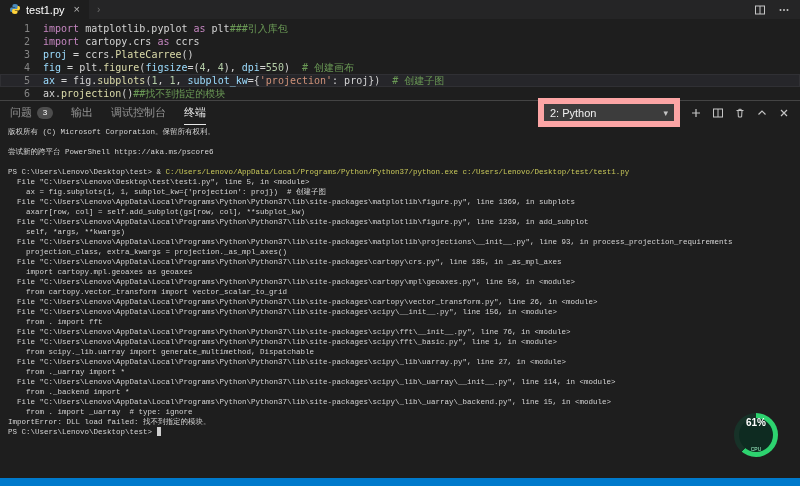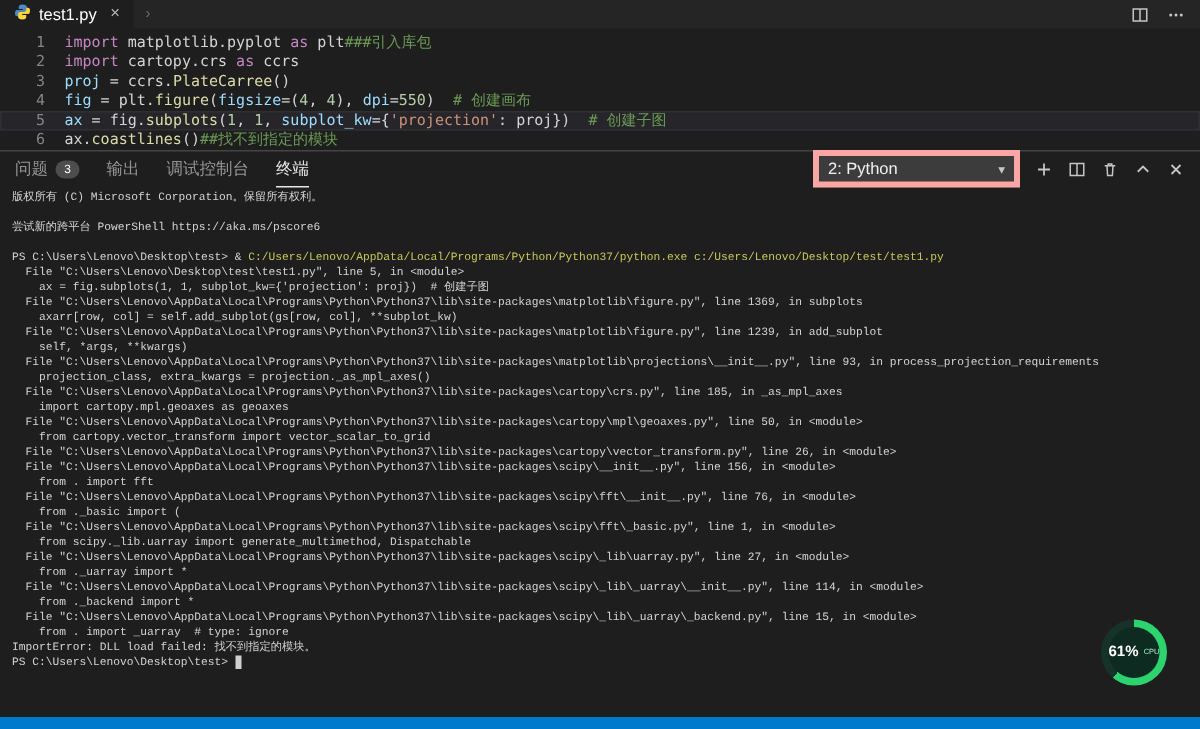--- a/index.html
+++ b/index.html
@@ -29,28 +29,28 @@
   .tok-pln{color:#d4d4d4}
   .tok-cmd{color:#c8c85a}
   .tok-cursor{display:inline-block;width:4px;height:9px;background:#cfcfcf;vertical-align:text-bottom}
   
   .panel{flex:1;border-top:1px solid #444444;display:flex;flex-direction:column;min-height:0}
   .panel-header{height:23px;display:flex;align-items:center;padding:0 10px;flex:none}
   .panel-tab{color:#969696;font-size:11px;margin-right:18px;height:100%;display:flex;gap:5px;align-items:center;cursor:pointer;border-bottom:1px solid transparent}
   .panel-tab.active{color:#e7e7e7;border-bottom:1px solid #e7e7e7}
   .badge{background:#4d4d4d;color:#ffffff;font-size:8px;border-radius:8px;min-width:12px;height:12px;line-height:12px;text-align:center;padding:0 2px}
   .panel-controls{margin-left:auto;display:flex;align-items:center;gap:10px}
-  .term-select{background:#3c3c3c;border:4px solid #fca5a5;color:#f0f0f0;font-size:11px;height:17px;width:118px;padding:0 6px;display:flex;justify-content:space-between;align-items:center;cursor:pointer}
+  .term-select{background:#3c3c3c;border:6px solid #fca5a5;color:#f0f0f0;font-size:11px;height:17px;width:118px;padding:0 6px;display:flex;justify-content:space-between;align-items:center;cursor:pointer}
   .term-select .chev{color:#c5c5c5;font-size:9px}
   .terminal{flex:1;font-family:Liberation Mono, monospace;font-size:7.5px;line-height:10px;color:#cccccc;padding:3px 12px 0 8px;overflow:hidden}
   .term-line{white-space:pre}
   
   .status-bar{height:8px;background:#007acc;flex:none}
   .gauge{position:absolute;right:22px;bottom:29px;width:44px;height:44px;border-radius:50%;display:flex;align-items:center;justify-content:center}
-  .gauge-inner{width:34px;height:34px;border-radius:50%;background:#0e2b21;display:flex;align-items:center;justify-content:space-between;color:#ffffff}
+  .gauge-inner{width:34px;height:34px;border-radius:50%;background:#0e2b21;display:flex;flex-direction:column;align-items:center;justify-content:space-between;color:#ffffff}
   .gauge-value{font-size:10px;font-weight:bold;line-height:10px}
   .gauge-label{font-size:5px;color:#9ef3c6;line-height:6px}
 </style>
 </head>
 <body>
 
 <div class="editor-area">
   <div class="tab-bar">
     <div class="tab">
       <span>
@@ -79,21 +79,21 @@
       </span>
     </div>
   </div>
   <div class="code">
     <div id="code-lines">
         <div class="code-line"><span class="line-num">1</span><span class="line-text"><span class="tok-kw">import</span><span class="tok-pln"> matplotlib.pyplot </span><span class="tok-kw">as</span><span class="tok-pln"> plt</span><span class="tok-cmt">###引入库包</span></span></div>
         <div class="code-line"><span class="line-num">2</span><span class="line-text"><span class="tok-kw">import</span><span class="tok-pln"> cartopy.crs </span><span class="tok-kw">as</span><span class="tok-pln"> ccrs</span></span></div>
         <div class="code-line"><span class="line-num">3</span><span class="line-text"><span class="tok-id">proj</span><span class="tok-pln"> = </span><span class="tok-pln">ccrs.</span><span class="tok-fn">PlateCarree</span><span class="tok-pln">()</span></span></div>
         <div class="code-line"><span class="line-num">4</span><span class="line-text"><span class="tok-id">fig</span><span class="tok-pln"> = </span><span class="tok-pln">plt.</span><span class="tok-fn">figure</span><span class="tok-pln">(</span><span class="tok-id">figsize</span><span class="tok-pln">=(</span><span class="tok-num">4</span><span class="tok-pln">, </span><span class="tok-num">4</span><span class="tok-pln">), </span><span class="tok-id">dpi</span><span class="tok-pln">=</span><span class="tok-num">550</span><span class="tok-pln">)</span><span class="tok-cmt">  # 创建画布</span></span></div>
         <div class="code-line hl"><span class="line-num">5</span><span class="line-text"><span class="tok-id">ax</span><span class="tok-pln"> = </span><span class="tok-pln">fig.</span><span class="tok-fn">subplots</span><span class="tok-pln">(</span><span class="tok-num">1</span><span class="tok-pln">, </span><span class="tok-num">1</span><span class="tok-pln">, </span><span class="tok-id">subplot_kw</span><span class="tok-pln">={</span><span class="tok-str">'projection'</span><span class="tok-pln">: proj})</span><span class="tok-cmt">  # 创建子图</span></span></div>
-        <div class="code-line"><span class="line-num">6</span><span class="line-text"><span class="tok-pln">ax.</span><span class="tok-fn">coastlines</span><span class="tok-pln">()</span><span class="tok-cmt">##找不到指定的模块</span></span></div>
+        <div class="code-line"><span class="line-num">6</span><span class="line-text"><span class="tok-pln">ax.</span><span class="tok-fn">projection</span><span class="tok-pln">()</span><span class="tok-cmt">##找不到指定的模块</span></span></div>
       </div>
   </div>
 </div>
 
 <div class="panel">
   <div class="panel-header">
     <div id="panel-tabs" style="display:flex;align-items:stretch;height:100%">
         <div class="panel-tab">
           <span>问题</span>
           <span class="badge">3</span>
@@ -156,21 +156,20 @@
       <div class="term-line"><span class="tok-pln">  File "C:\Users\Lenovo\AppData\Local\Programs\Python\Python37\lib\site-packages\matplotlib\projections\__init__.py", line 93, in process_projection_requirements</span></div>
       <div class="term-line"><span class="tok-pln">    projection_class, extra_kwargs = projection._as_mpl_axes()</span></div>
       <div class="term-line"><span class="tok-pln">  File "C:\Users\Lenovo\AppData\Local\Programs\Python\Python37\lib\site-packages\cartopy\crs.py", line 185, in _as_mpl_axes</span></div>
       <div class="term-line"><span class="tok-pln">    import cartopy.mpl.geoaxes as geoaxes</span></div>
       <div class="term-line"><span class="tok-pln">  File "C:\Users\Lenovo\AppData\Local\Programs\Python\Python37\lib\site-packages\cartopy\mpl\geoaxes.py", line 50, in &lt;module&gt;</span></div>
       <div class="term-line"><span class="tok-pln">    from cartopy.vector_transform import vector_scalar_to_grid</span></div>
       <div class="term-line"><span class="tok-pln">  File "C:\Users\Lenovo\AppData\Local\Programs\Python\Python37\lib\site-packages\cartopy\vector_transform.py", line 26, in &lt;module&gt;</span></div>
       <div class="term-line"><span class="tok-pln">  File "C:\Users\Lenovo\AppData\Local\Programs\Python\Python37\lib\site-packages\scipy\__init__.py", line 156, in &lt;module&gt;</span></div>
       <div class="term-line"><span class="tok-pln">    from . import fft</span></div>
       <div class="term-line"><span class="tok-pln">  File "C:\Users\Lenovo\AppData\Local\Programs\Python\Python37\lib\site-packages\scipy\fft\__init__.py", line 76, in &lt;module&gt;</span></div>
-      <div class="term-line"><span class="tok-pln">    from ._basic import (</span></div>
       <div class="term-line"><span class="tok-pln">  File "C:\Users\Lenovo\AppData\Local\Programs\Python\Python37\lib\site-packages\scipy\fft\_basic.py", line 1, in &lt;module&gt;</span></div>
       <div class="term-line"><span class="tok-pln">    from scipy._lib.uarray import generate_multimethod, Dispatchable</span></div>
       <div class="term-line"><span class="tok-pln">  File "C:\Users\Lenovo\AppData\Local\Programs\Python\Python37\lib\site-packages\scipy\_lib\uarray.py", line 27, in &lt;module&gt;</span></div>
       <div class="term-line"><span class="tok-pln">    from ._uarray import *</span></div>
       <div class="term-line"><span class="tok-pln">  File "C:\Users\Lenovo\AppData\Local\Programs\Python\Python37\lib\site-packages\scipy\_lib\_uarray\__init__.py", line 114, in &lt;module&gt;</span></div>
       <div class="term-line"><span class="tok-pln">    from ._backend import *</span></div>
       <div class="term-line"><span class="tok-pln">  File "C:\Users\Lenovo\AppData\Local\Programs\Python\Python37\lib\site-packages\scipy\_lib\_uarray\_backend.py", line 15, in &lt;module&gt;</span></div>
       <div class="term-line"><span class="tok-pln">    from . import _uarray  # type: ignore</span></div>
       <div class="term-line"><span class="tok-pln">ImportError: DLL load failed: 找不到指定的模块。</span></div>
       <div class="term-line"><span class="tok-pln">PS C:\Users\Lenovo\Desktop\test&gt; </span><span class="tok-cursor"> </span></div>

